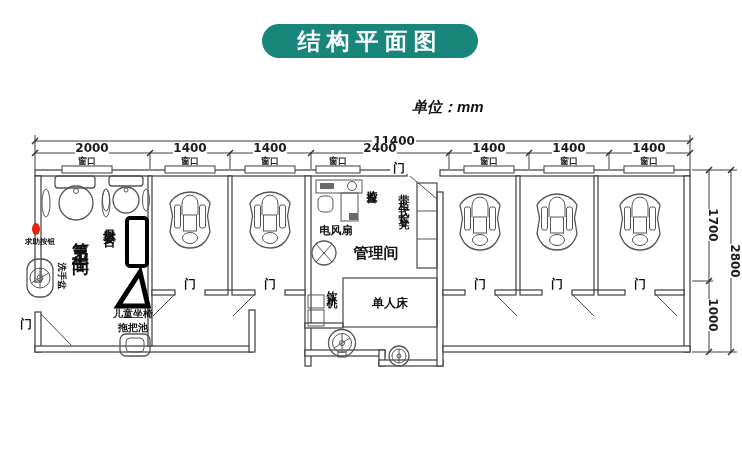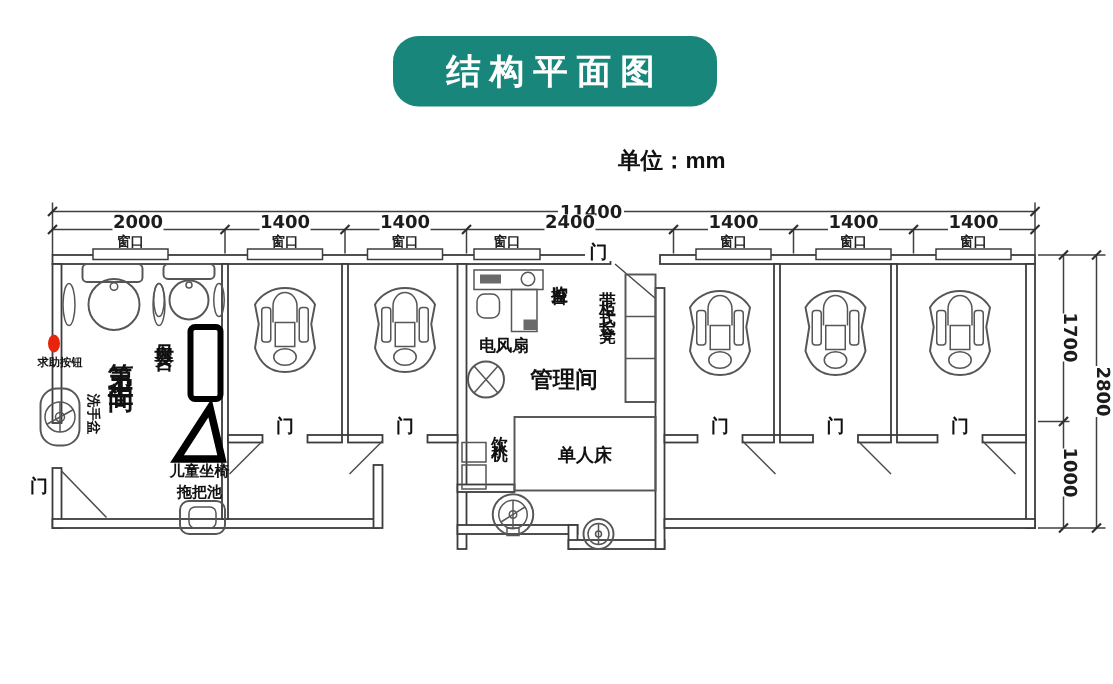--- a/index.html
+++ b/index.html
@@ -1,21 +1,21 @@
 <!DOCTYPE html>
 <html lang="zh"><head>
 <meta charset="utf-8">
 <style>
   html,body{margin:0;padding:0;background:#ffffff;}
   #stage{position:relative;width:742px;height:456px;background:#fff;overflow:hidden;
          font-family:"Liberation Sans",sans-serif;}
-  .badge{position:absolute;left:262px;top:24px;width:216px;height:47px;
+  .badge{position:absolute;left:262px;top:24px;width:216px;height:34px;
          border-radius:17px;display:flex;align-items:center;justify-content:center;}
   .badge span{color:#fff;font-size:23px;font-weight:bold;letter-spacing:6px;}
-  .unit{position:absolute;left:412px;top:98px;font-size:15px;font-weight:bold;color:#111;}
+  .unit{position:absolute;left:412px;top:98px;font-size:15px;font-weight:bold;color:#111;font-style:italic;}
   .vtext{position:absolute;writing-mode:vertical-rl;text-orientation:upright;
          font-weight:bold;color:#111;line-height:1;}
   svg{position:absolute;left:0;top:0;}
   .wall{fill:#ffffff;stroke:#3c3c3c;stroke-width:1.2;}
   .win{fill:#ffffff;stroke:#3c3c3c;stroke-width:1;}
   .thin{stroke:#4a4a4a;stroke-width:1;fill:none;}
   .fix{stroke:#565656;stroke-width:1.3;fill:none;}
   .fixd{stroke:#565656;stroke-width:1;fill:none;}
   .dim{stroke:#3f3f3f;stroke-width:1;fill:none;}
   .tick{stroke:#2e2e2e;stroke-width:1.4;}

